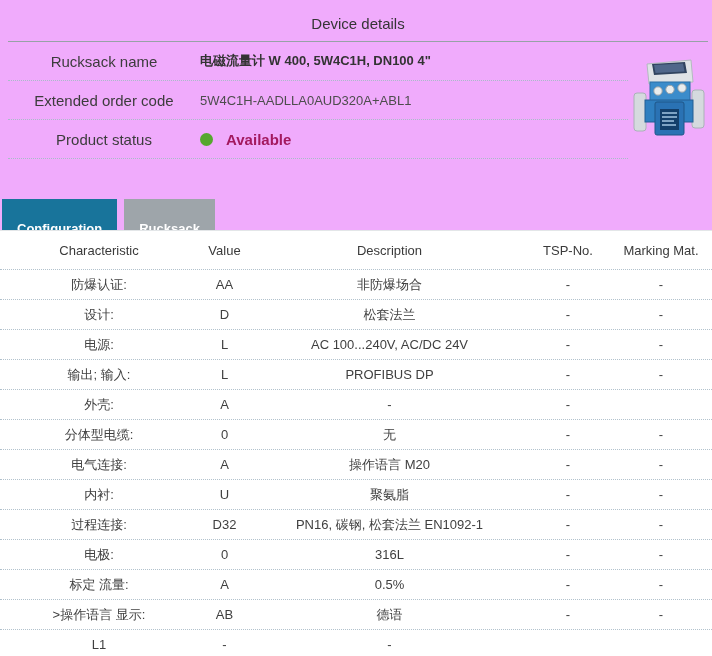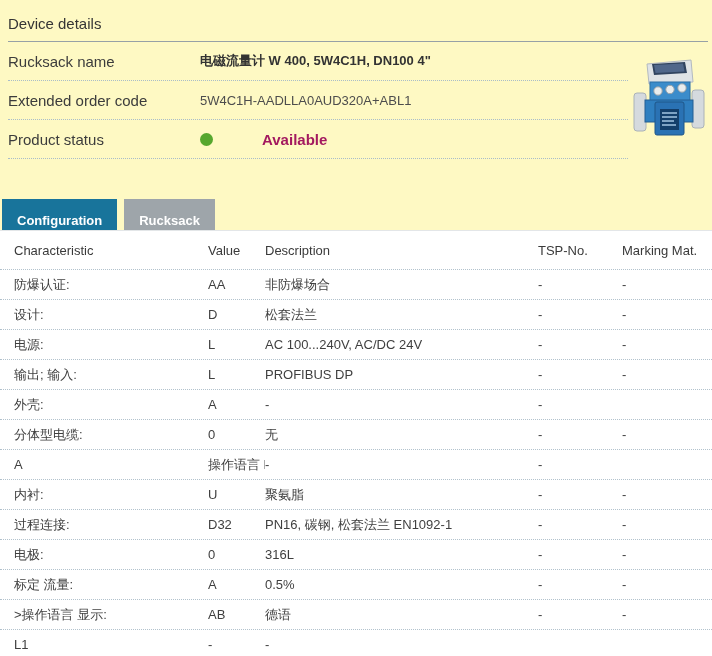--- a/index.html
+++ b/index.html
@@ -1,54 +1,54 @@
 <!DOCTYPE html>
 <html><head>
 <meta charset="utf-8">
 <style>
   html,body{margin:0;padding:0;background:#fff;}
   body{
     width:712px;height:656px;
     font-family:"Liberation Sans","DejaVu Sans",sans-serif;
     color:#3c3c3c;overflow:hidden;
   }
-  .page{position:relative;width:712px;height:588px;background:#fef9c3;}
+  .page{position:relative;width:712px;height:588px;background:#f0abfc;text-align:center;}
 
   
   .device-details{position:absolute;top:14px;left:8px;right:4px;}
   .dd-title{font-size:15px;font-weight:400;color:#353535;margin:0;line-height:20px;}
   .dd-headrule{border:0;border-bottom:1px solid #97a1a6;margin:7px 0 0 0;}
   .dd-rows{width:620px;}
   .dd-row{display:flex;align-items:center;height:38px;border-bottom:1px dotted #a9bdc9;}
   .dd-label{width:192px;font-size:15px;color:#3c3c3c;flex:none;}
   .dd-value{font-size:13px;color:#4d4d4d;white-space:nowrap;}
   .dd-value.bold{font-weight:700;color:#333;}
   .status-wrap{display:flex;align-items:center;}
   .status-dot{width:13px;height:13px;border-radius:50%;background:#56a72e;margin-right:13px;flex:none;}
-  .status-text{font-size:15px;font-weight:700;color:#a3195f;margin-left:36px;}
+  .status-text{font-size:15px;font-weight:700;color:#a3195f;}
 
   
   .product-image{position:absolute;top:40px;right:3px;width:72px;height:82px;}
 
   
   .tabs{position:absolute;top:199px;left:2px;right:0;height:28px;display:flex;}
   .tab{
-    height:28px;line-height:28px;padding:8px 15px;margin-right:7px;
+    height:28px;line-height:28px;padding:16px 15px;margin-right:7px;
     font-size:13px;font-weight:700;color:#fff;background:#9ea5aa;
     cursor:pointer;white-space:nowrap;
   }
   .tab.active{background:#18749b;}
 
   
   .config-table{position:absolute;top:230px;left:0;right:0;bottom:0;border-top:1px solid #e3e6e8;background:#fff;}
   .thead,.trow{
     display:grid;
     grid-template-columns:194px 57px 273px 84px 1fr;
     align-items:center;
-    padding-left:14px;
+    padding-left:2px;
     border-bottom:1px dotted #b2c2cd;
   }
   .thead{height:38px;font-size:13px;color:#3a3a3a;}
   .trow{height:29px;font-size:13px;color:#3f3f3f;}
   .cell{white-space:nowrap;overflow:hidden;}
 </style>
 </head>
 <body>
 
 <div class="page">
@@ -150,20 +150,21 @@
     <div class="cell c-mark">-</div>
   </div>
         <div class="trow">
     <div class="cell c-char">分体型电缆:</div>
     <div class="cell c-val">0</div>
     <div class="cell c-desc">无</div>
     <div class="cell c-tsp">-</div>
     <div class="cell c-mark">-</div>
   </div>
         <div class="trow">
+    <div class="cell c-char">电气连接:</div>
     <div class="cell c-val">A</div>
     <div class="cell c-desc">操作语言 M20</div>
     <div class="cell c-tsp">-</div>
     <div class="cell c-mark">-</div>
   </div>
         <div class="trow">
     <div class="cell c-char">内衬:</div>
     <div class="cell c-val">U</div>
     <div class="cell c-desc">聚氨脂</div>
     <div class="cell c-tsp">-</div>

